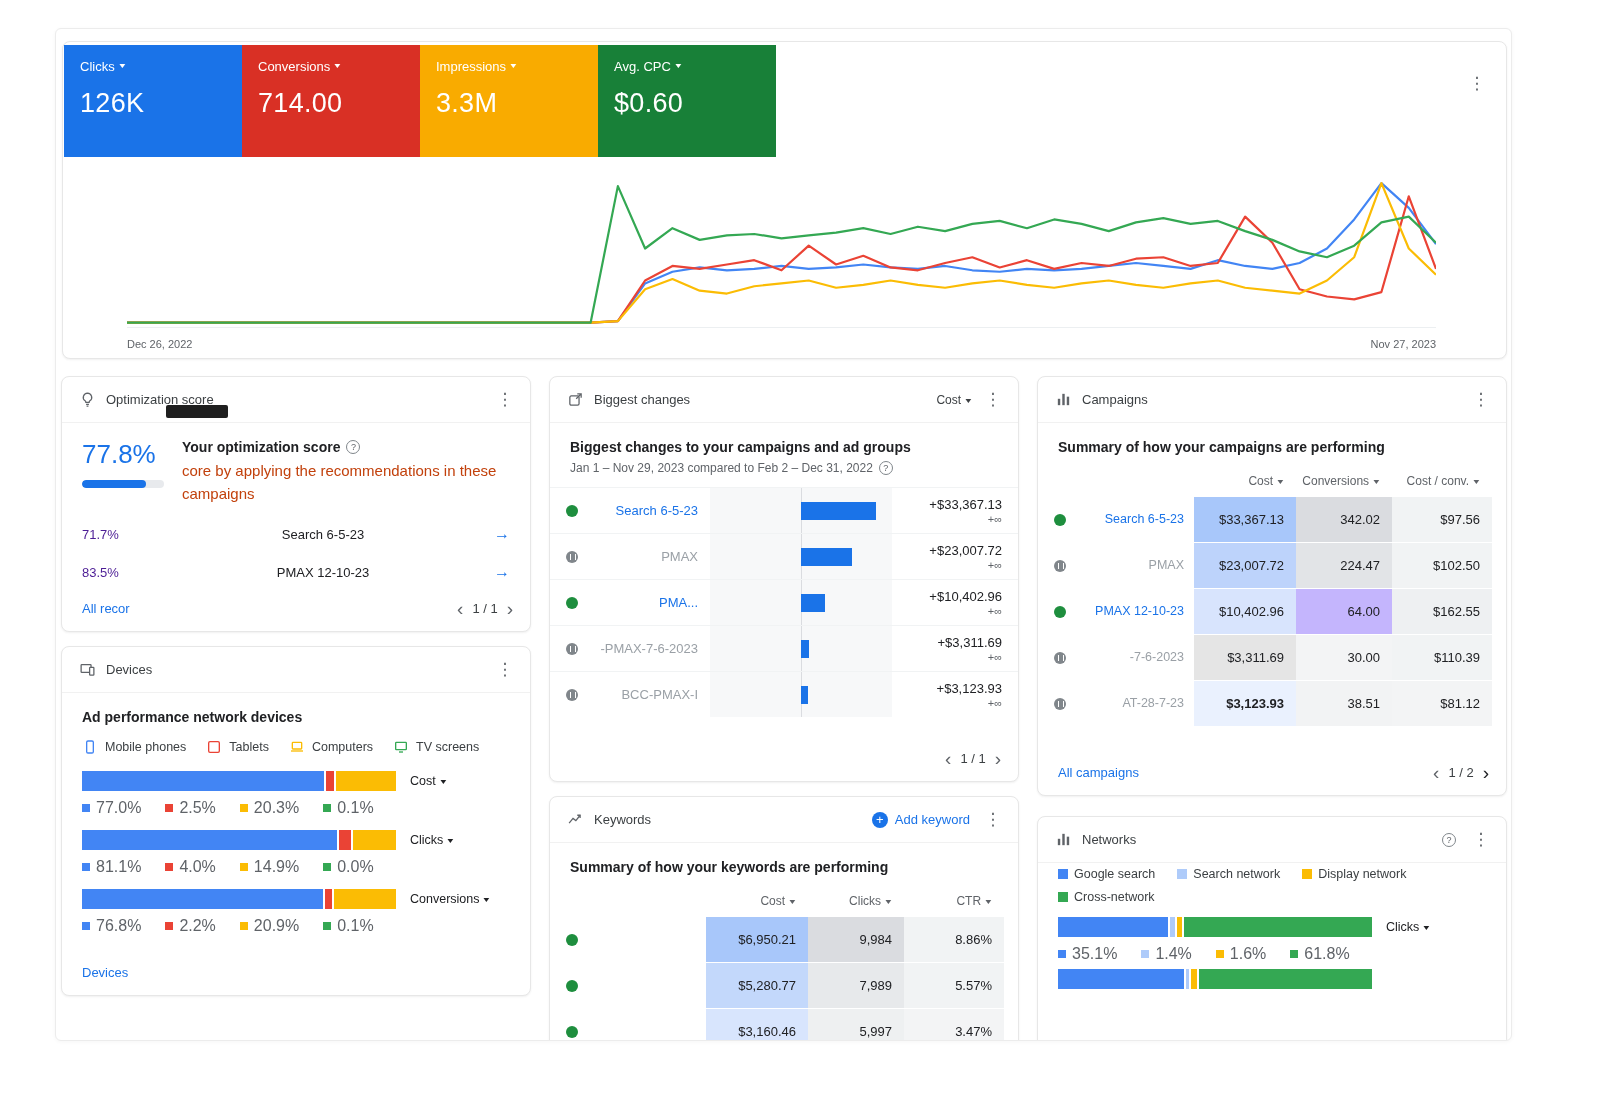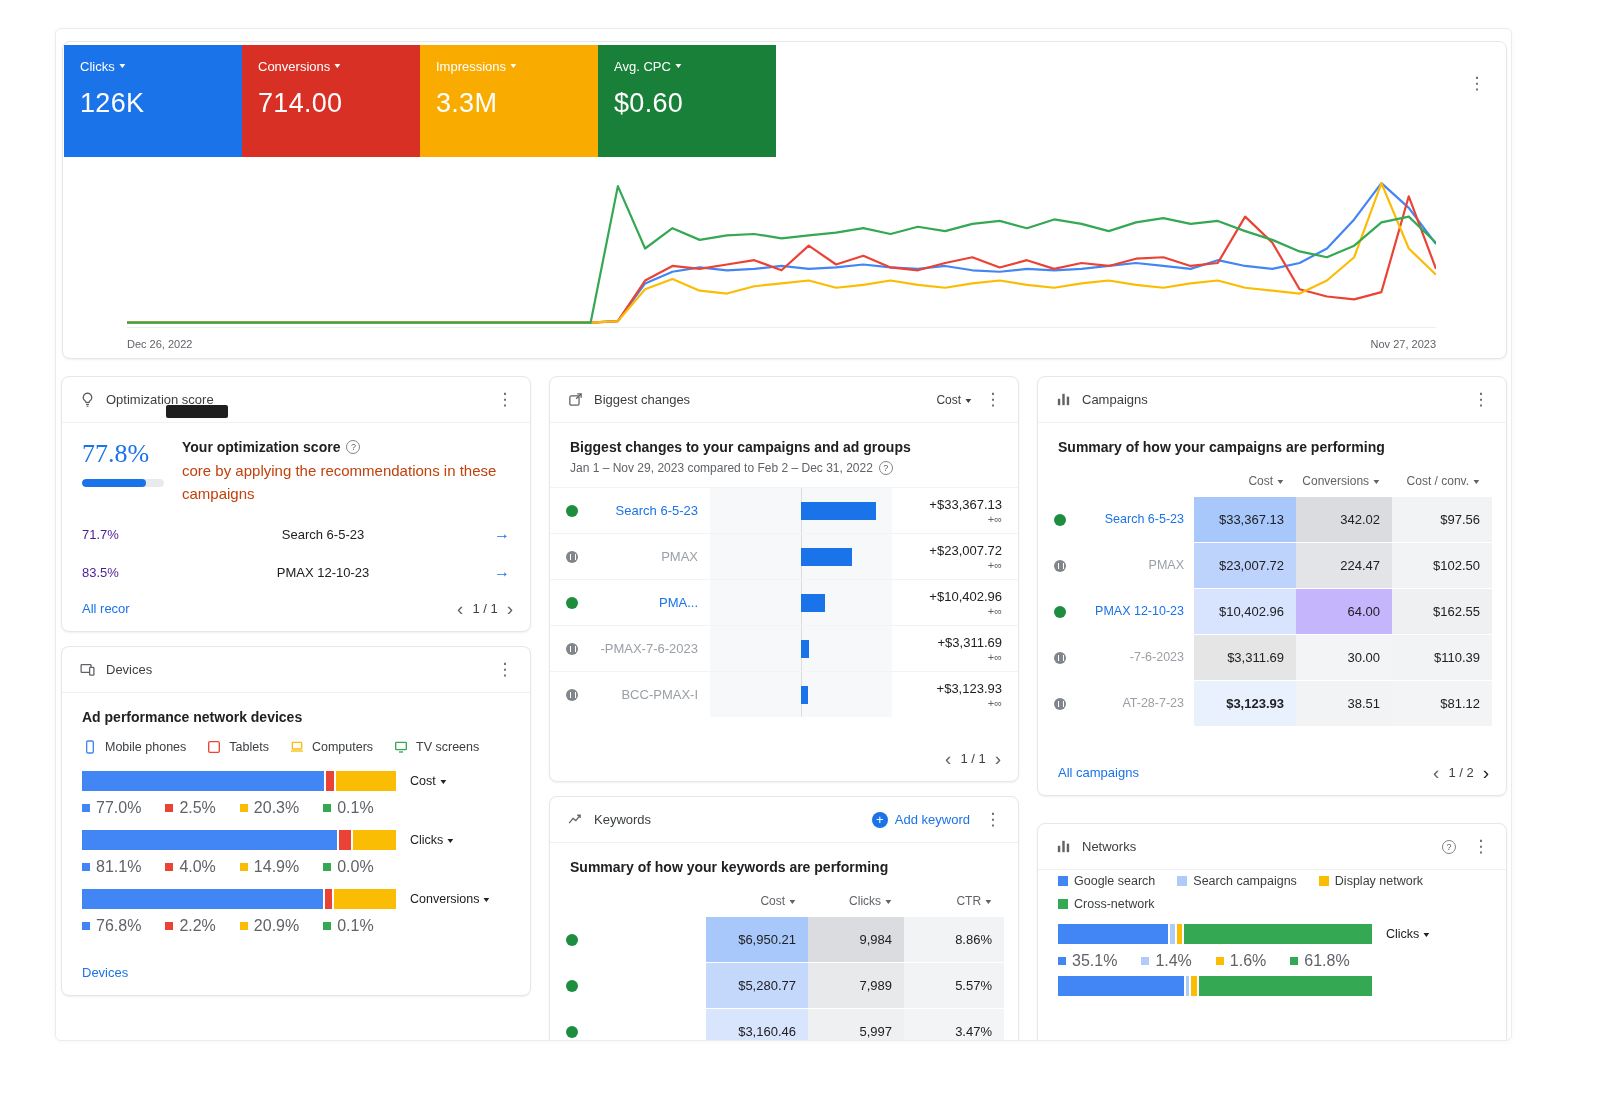--- a/index.html
+++ b/index.html
@@ -34,21 +34,21 @@
   .metric-tab .mvalue { font-size:27px; margin-top:14px; letter-spacing:.3px; }
   .top-kebab { position:absolute; right:16px; top:28px; }
   .chart-wrap { position:absolute; left:64px; right:70px; top:128px; height:158px; border-bottom:1px solid #eceff1; }
   .chart-wrap svg { width:100%; height:100%; display:block; }
   .chart-dates { position:absolute; left:64px; right:70px; top:296px; display:flex; justify-content:space-between;
                  font-size:11px; color:#5f6368; }
 
   
   .card-opt { left:5px; top:347px; width:470px; height:256px; }
   .opt-body { padding:16px 20px 0; display:flex; gap:18px; }
-  .opt-score { font-size:26px; color:#1a73e8;font-family:Liberation Serif, serif; }
+  .opt-score { font-size:26px; color:#1a73e8; }
   .opt-bar-track { width:82px; height:8px; border-radius:4px; background:#e8eaed; margin-top:10px; overflow:hidden; }
   .opt-bar-fill { height:100%; background:#1a73e8; border-radius:4px; }
   .opt-right { flex:1; }
   .opt-head-row { display:flex; align-items:center; gap:6px; }
   .opt-sub { font-size:15px; color:#c2410c; line-height:1.5; margin-top:5px; }
   .opt-row { display:flex; align-items:center; height:38px; padding:0 20px; }
   .opt-rows { margin-top:10px; }
   .opt-pct { width:70px; font-size:13px; color:#4c1d95; }
   .opt-name { flex:1; text-align:center; font-size:13px; color:#202124; }
   .opt-arrow { color:#1a73e8; font-size:16px; cursor:pointer; }
@@ -102,21 +102,21 @@
   .val-item { display:flex; align-items:center; }
   .sq { width:8px; height:8px; display:inline-block; margin-right:6px; flex:0 0 auto; }
 
   
   .card-kw { left:493px; top:767px; width:470px; height:300px; }
   .add-btn { display:flex; align-items:center; gap:7px; color:#1a73e8; font-size:13px; cursor:pointer; margin-right:10px; }
   .addicon { width:16px; height:16px; border-radius:50%; background:#1a73e8; color:#fff; font-size:13px; line-height:1;
              display:inline-flex; align-items:center; justify-content:center; }
 
   
-  .card-net { left:981px; top:787px; width:470px; height:256px;margin-top:7px; }
+  .card-net { left:981px; top:787px; width:470px; height:256px; }
   .net-legend { padding:4px 20px 0; font-size:12.5px; color:#3c4043; }
   .net-legend-row { display:flex; align-items:center; gap:22px; margin-bottom:9px; }
   .net-legend-item { display:flex; align-items:center;justify-content:center; }
   .net-legend-item .sq { width:10px; height:10px; }
   .net-bars { padding:4px 20px 0; }
   .net-bar-block { margin-bottom:6px; }
 </style>
 </head>
 <body>
 
@@ -573,21 +573,21 @@
         <span class="kebab">⋮</span>
       </div>
       <div class="net-legend">
         <div class="net-legend-row">
           <span class="net-legend-item">
               <span class="sq" style="background: rgb(66, 133, 244);"></span>
               <span>Google search</span>
             </span>
           <span class="net-legend-item">
               <span class="sq" style="background: rgb(174, 203, 250);"></span>
-              <span>Search campaigns</span>
+              <span>Search network</span>
             </span>
           <span class="net-legend-item">
               <span class="sq" style="background: rgb(251, 188, 4);"></span>
               <span>Display network</span>
             </span>
         </div>
         <div class="net-legend-row">
           <span class="net-legend-item">
               <span class="sq" style="background: rgb(52, 168, 83);"></span>
               <span>Cross-network</span>

